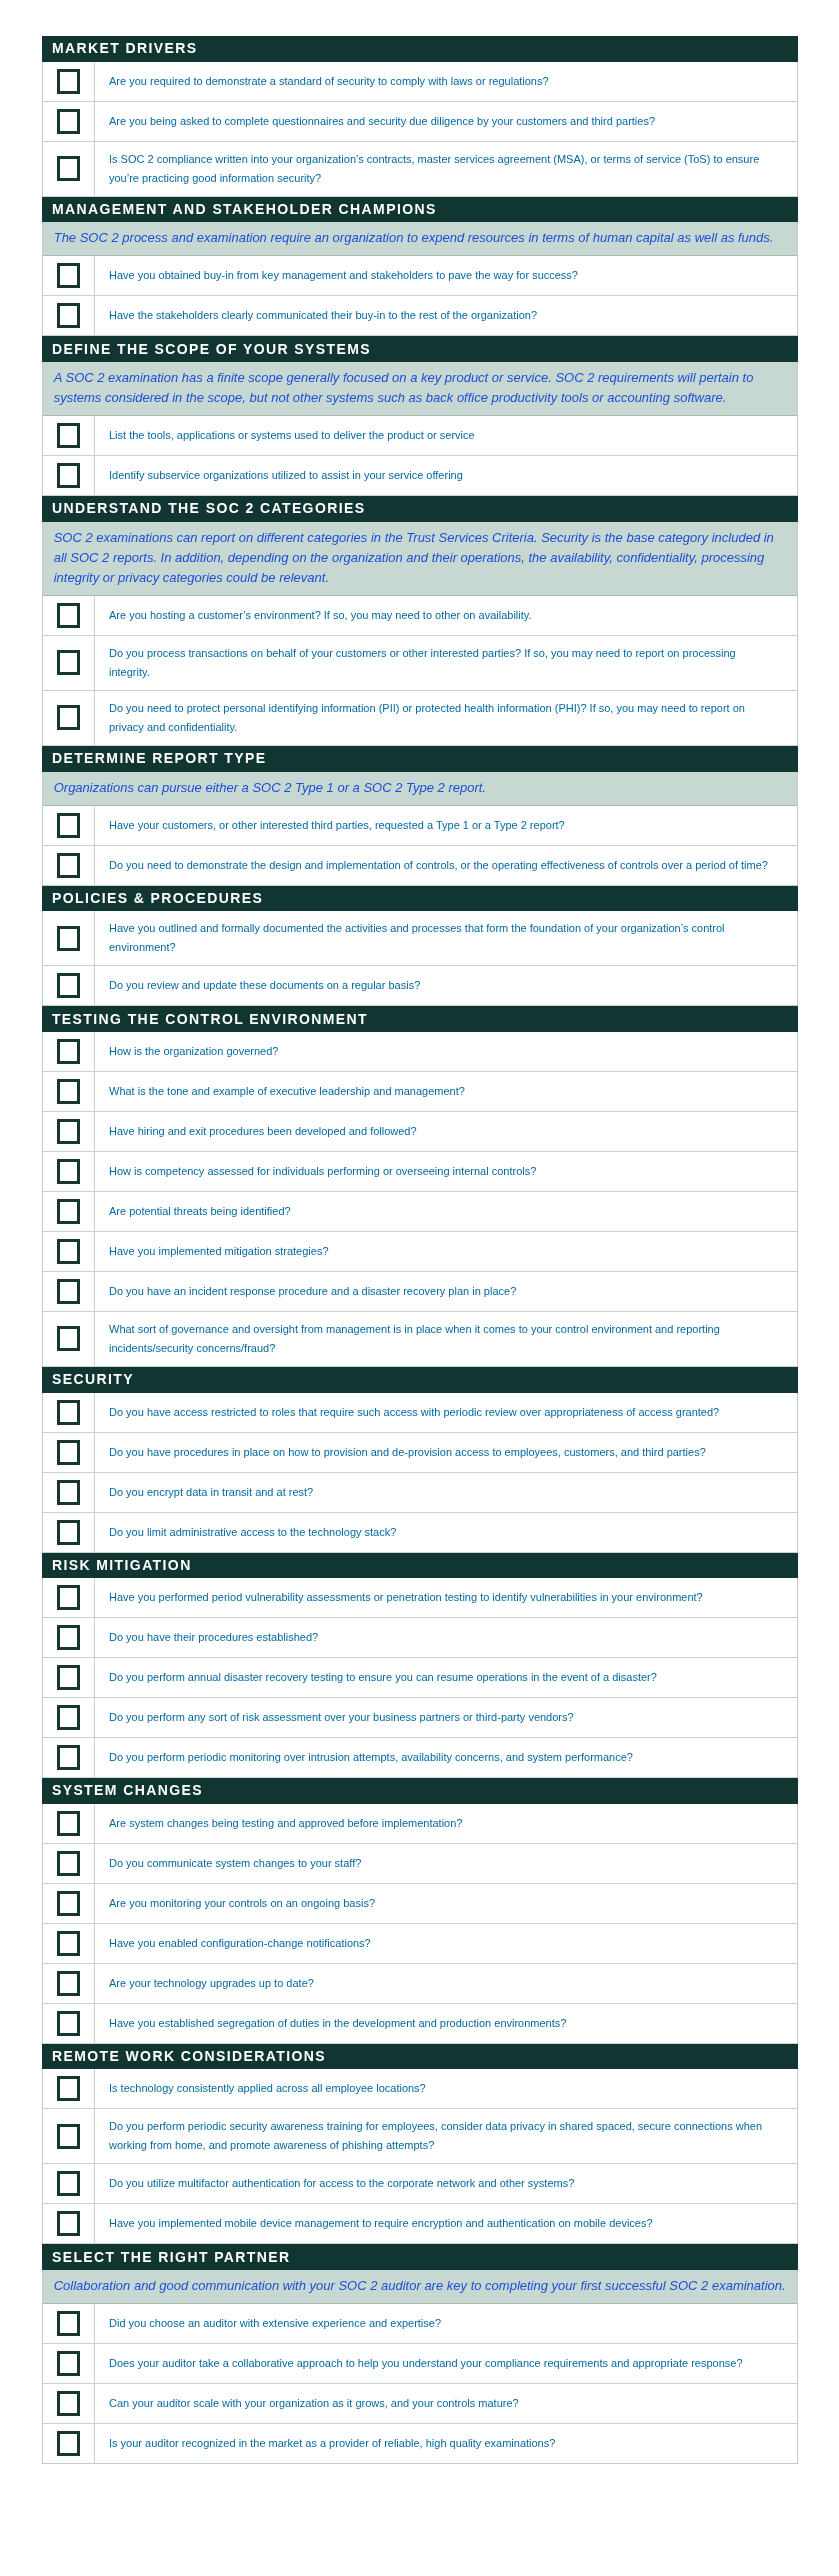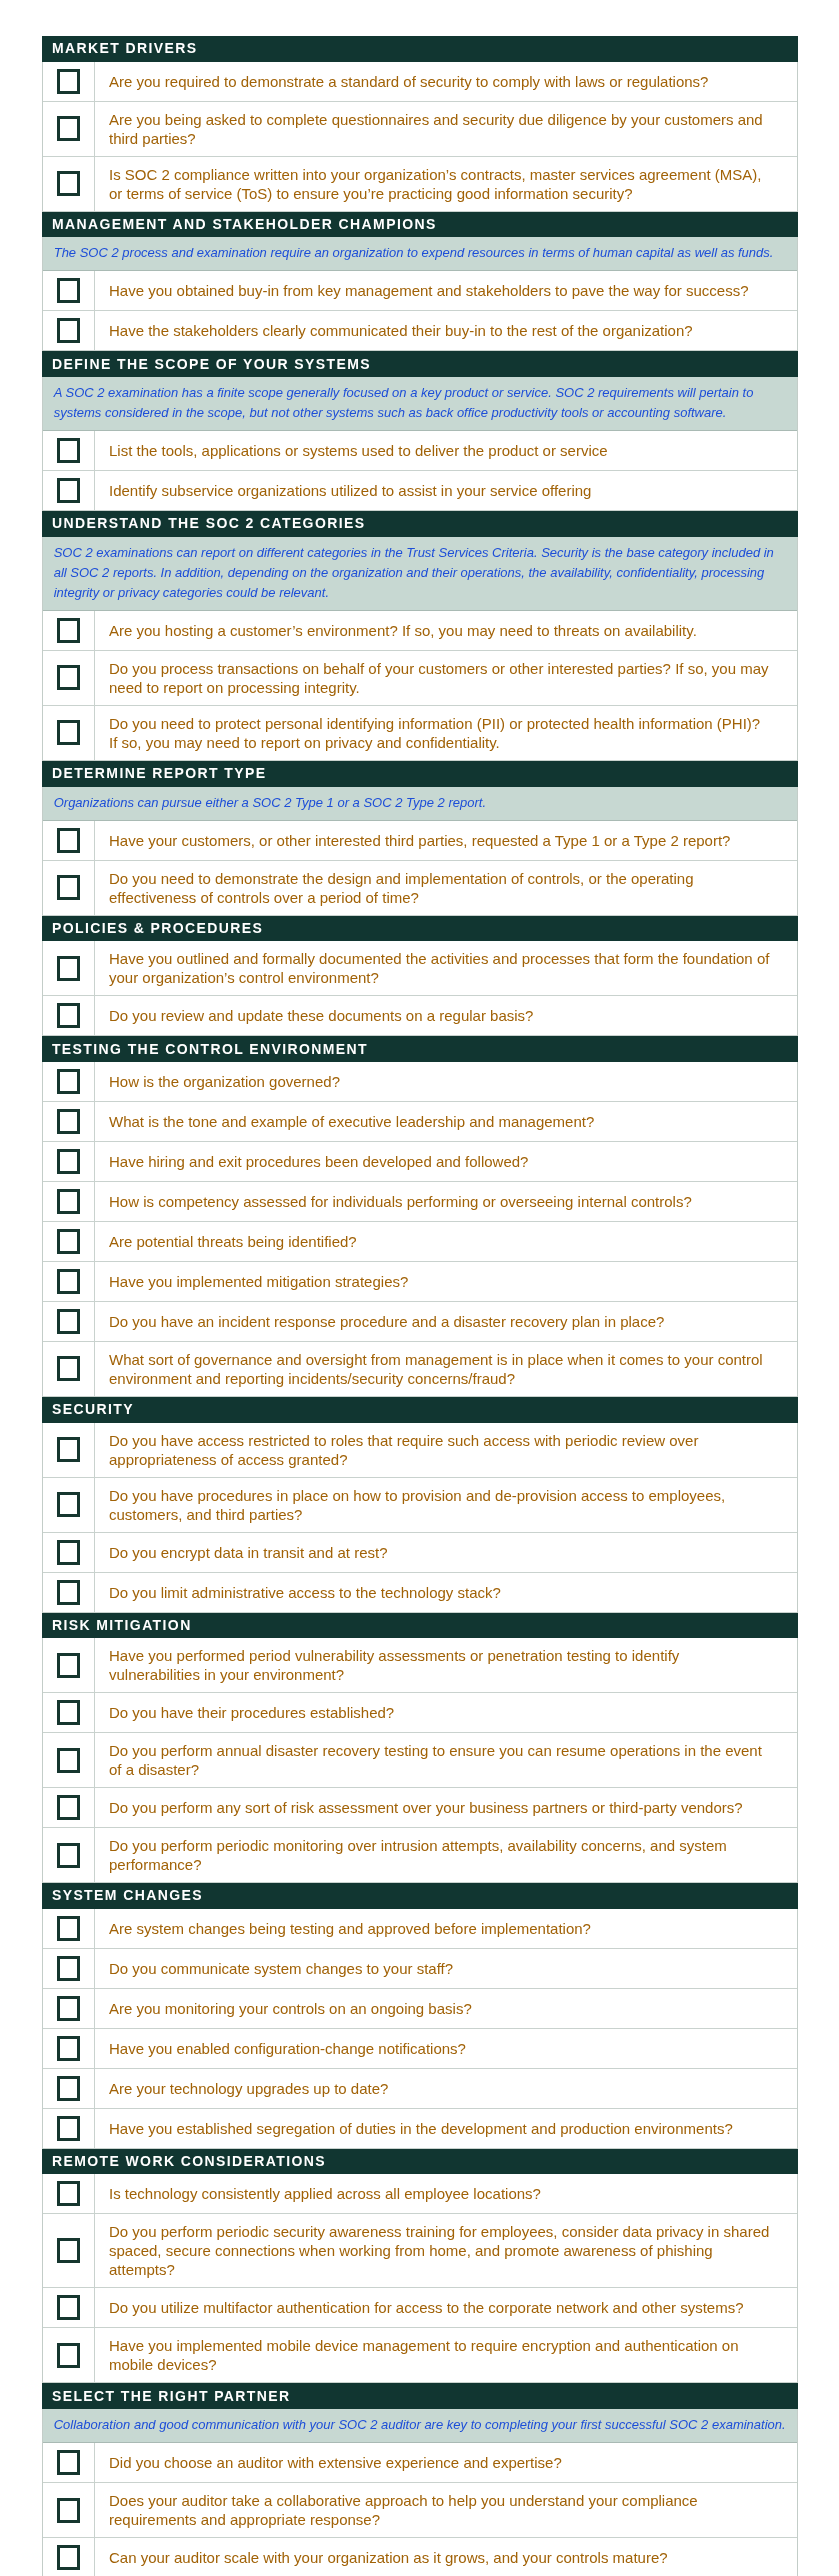--- a/index.html
+++ b/index.html
@@ -60,22 +60,22 @@
     height: 25px;
     border: 3.6px solid #16362f;
     background: #ffffff;
     cursor: pointer;
   }
   .q-text {
     flex: 1;
     display: flex;
     align-items: center;
     padding: 8px 27px 8px 14px;
-    color: #a16207;
-    font-size: 15px;
+    color: #0369a1;
+    font-size: 11px;
     line-height: 19px;
   }
 </style>
 </head>
 <body>
 
 <div class="page">
   <div class="doc" id="checklist">
       <div class="section">
         <div class="section-header">MARKET DRIVERS</div>
@@ -145,21 +145,21 @@
         </div>
       </div>
       <div class="section">
         <div class="section-header">UNDERSTAND THE SOC 2 CATEGORIES</div>
         <div class="intro">SOC 2 examinations can report on different categories in the Trust Services Criteria. Security is the base category included in all SOC 2 reports. In addition, depending on the organization and their operations, the availability, confidentiality, processing integrity or privacy categories could be relevant.</div>
         <div class="row">
           <div class="check-cell">
             <span class="checkbox"></span>
           </div>
           <div class="q-text">
-            <span>Are you hosting a customer’s environment? If so, you may need to threats on availability.</span>
+            <span>Are you hosting a customer’s environment? If so, you may need to other on availability.</span>
           </div>
         </div>
         <div class="row">
           <div class="check-cell">
             <span class="checkbox"></span>
           </div>
           <div class="q-text">
             <span>Do you process transactions on behalf of your customers or other interested parties? If so, you may need to report on processing integrity.</span>
           </div>
         </div>

